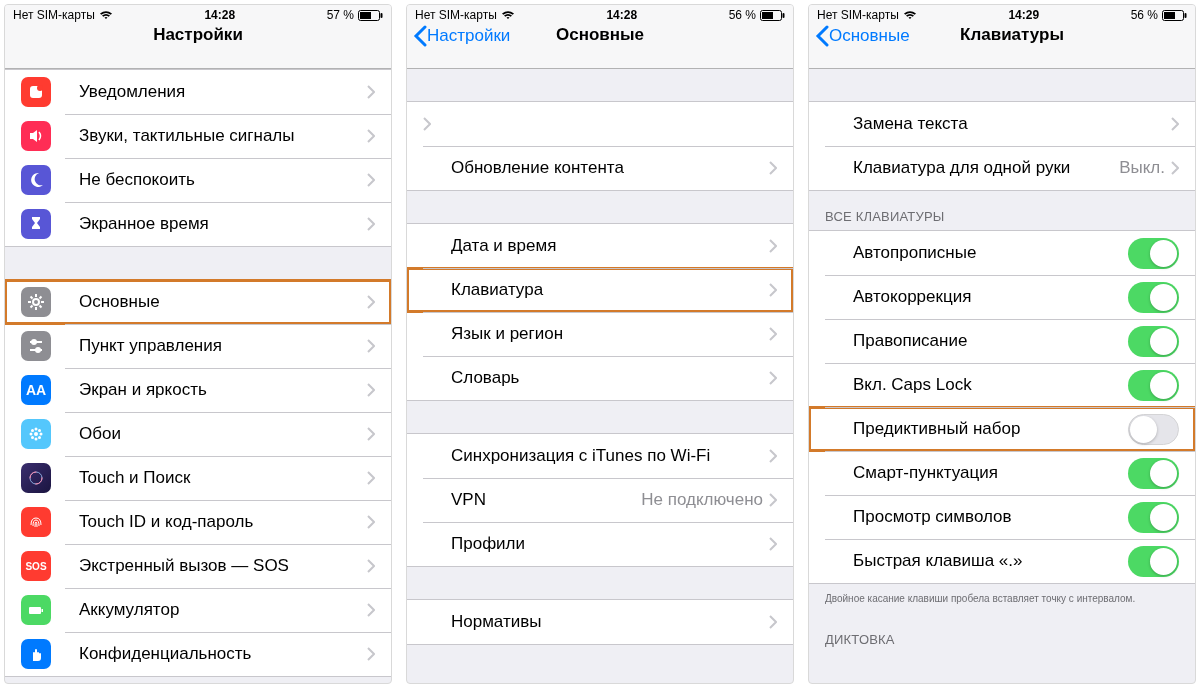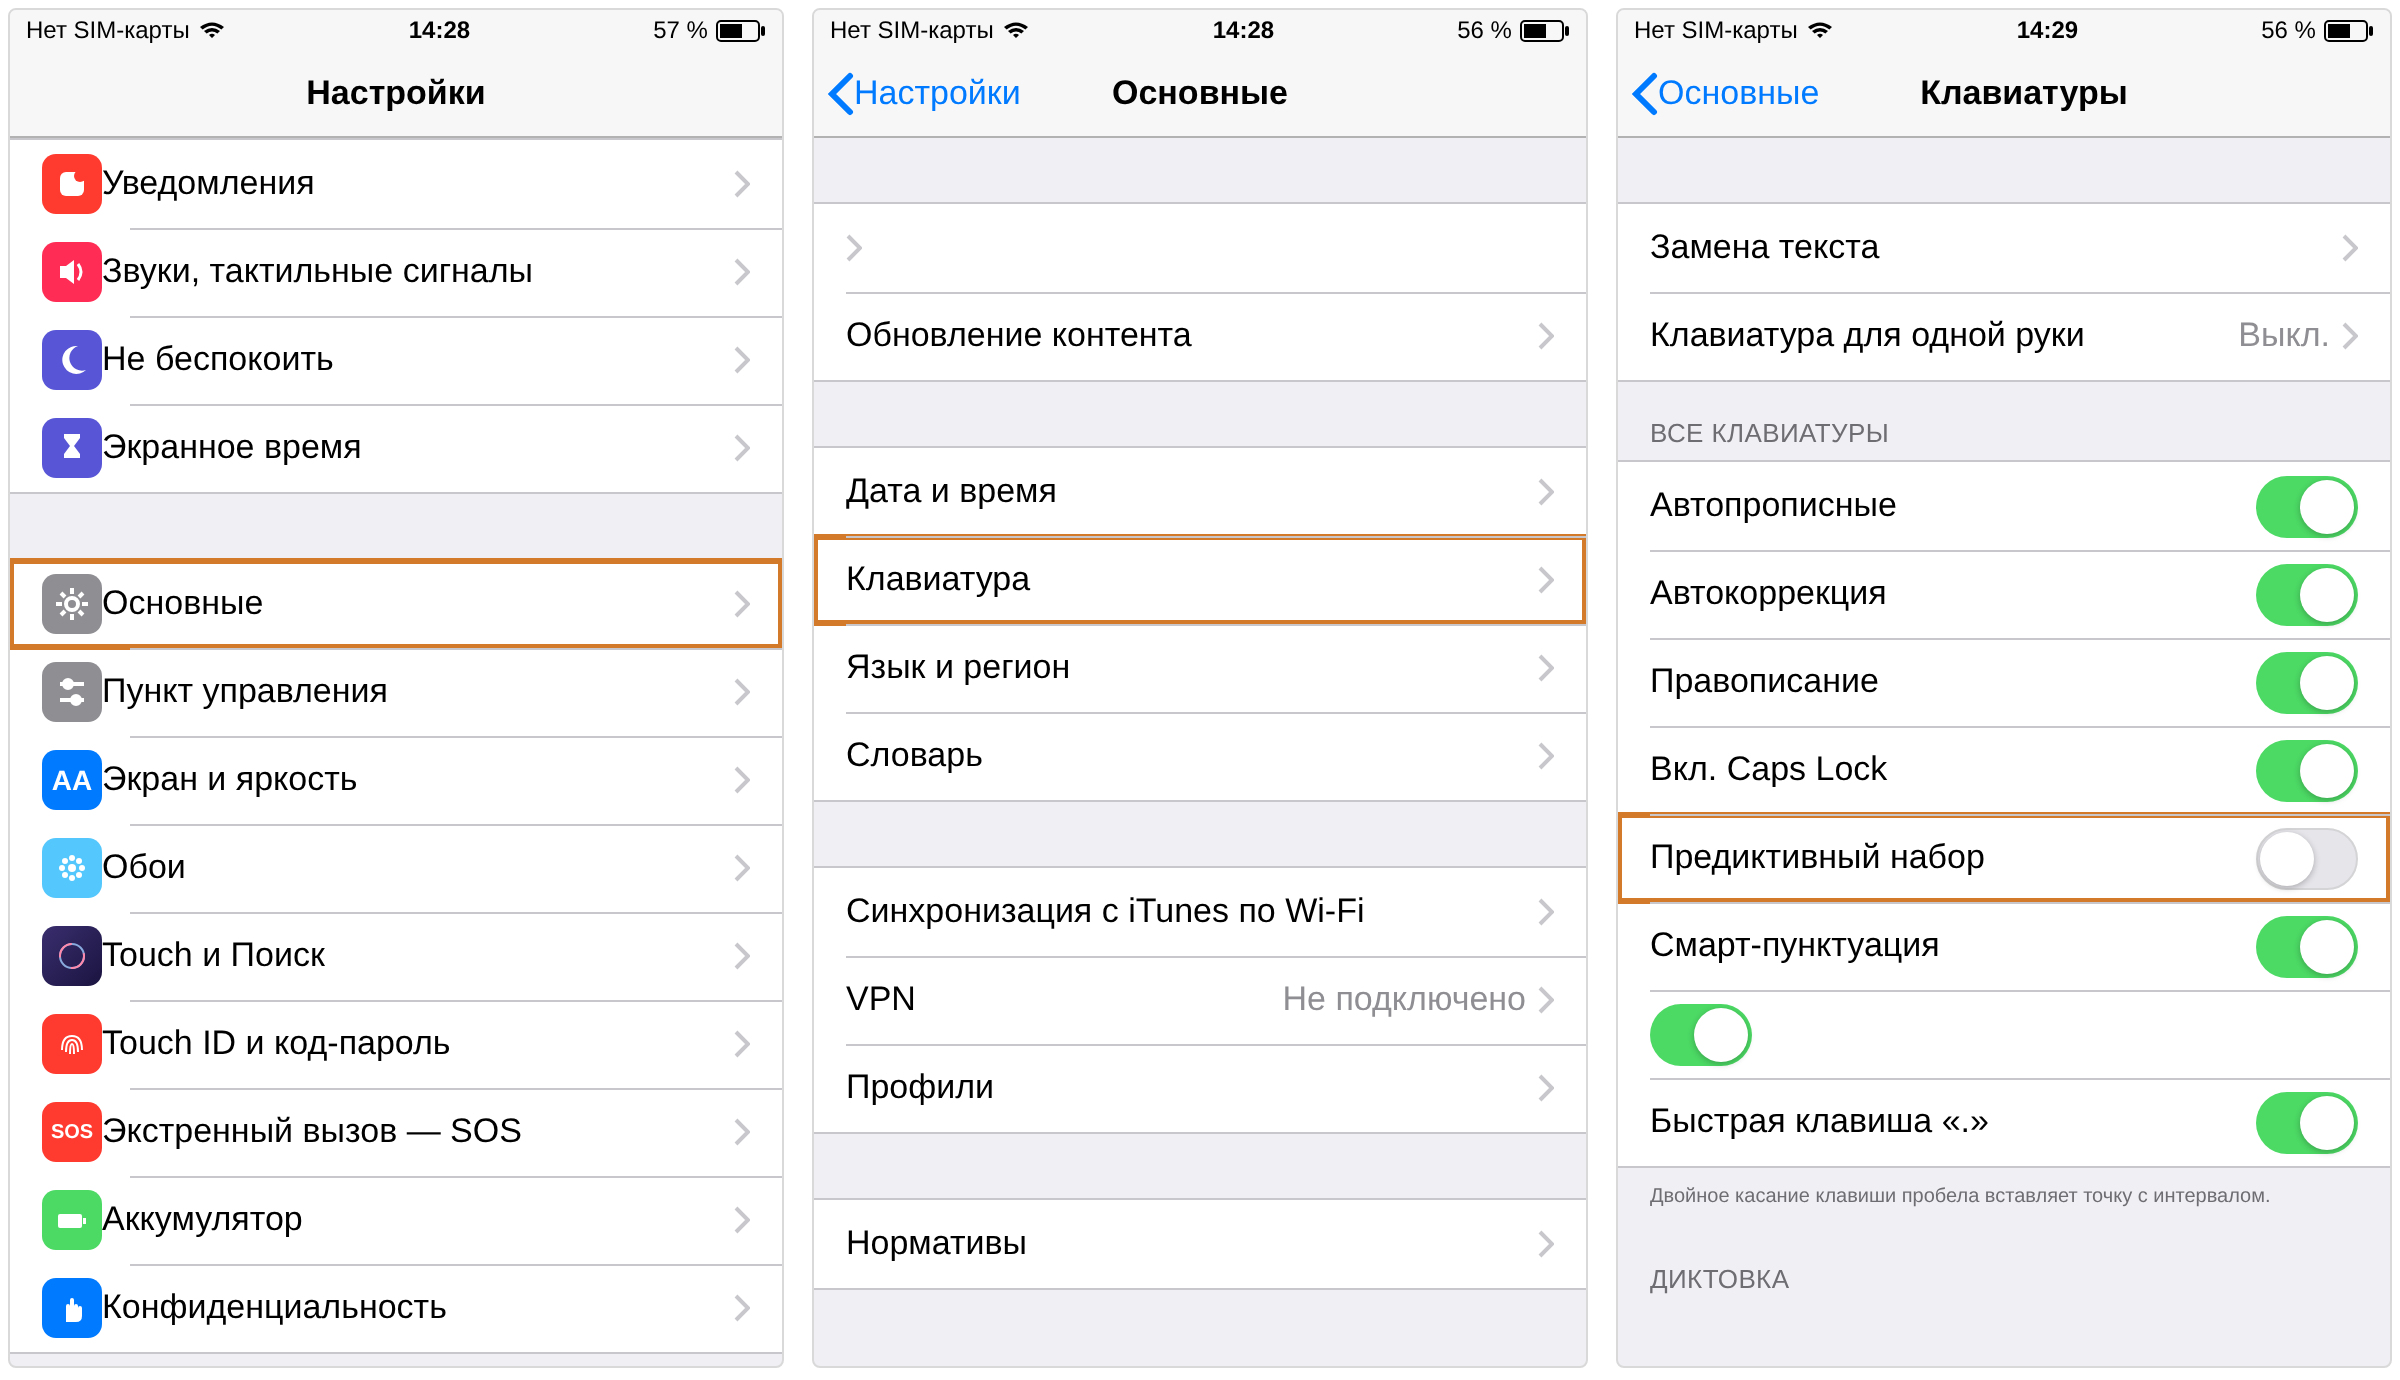--- a/index.html
+++ b/index.html
@@ -1,32 +1,32 @@
 <!DOCTYPE html>
 <html><head>
 <meta charset="utf-8">
 <style>
   * { box-sizing: border-box; margin: 0; padding: 0; }
   body { background: #fff; font-family: -apple-system, "Helvetica Neue", Arial, sans-serif; width: 1200px; height: 690px; display: flex; gap: 14px; padding: 4px; }
   .phone { width: 390px; height: 680px; border: 1px solid #d9d9d9; border-radius: 4px; background: #efeff4; display: flex; flex-direction: column; overflow: hidden; }
   .status-bar { height: 20px; background: #f7f7f8; display: flex; align-items: center; justify-content: space-between; padding: 0 8px; font-size: 12px; color: #000; }
   .status-left, .status-right { display: flex; align-items: center; gap: 4px; }
-  .nav-bar { background: #f7f7f8; border-bottom: 1px solid #b2b2b3; height: 44px; display: flex; align-items: center; position: relative; }
+  .nav-bar { background: #f7f7f8; border-bottom: 1px solid #b2b2b3; height: 44px; display: flex; align-items: flex-start; position: relative; }
   .nav-back { position: absolute; left: 6px; display: flex; align-items: center; color: #007aff; font-size: 17px; }
   .nav-back svg { width: 14px; height: 22px; }
   .nav-title { flex: 1; text-align: center; font-weight: 600; font-size: 17px; }
   .content { flex: 1; overflow-y: auto; }
   .group-header { font-size: 13px; color: #6d6d72; padding: 18px 16px 6px; text-transform: uppercase; letter-spacing: .2px; }
   .group-footer { font-size: 10px; color: #6d6d72; padding: 8px 16px; line-height: 1.35; }
   .section { background: #fff; border-top: 1px solid #c8c7cc; border-bottom: 1px solid #c8c7cc; }
   .row { display: flex; align-items: center; min-height: 44px; padding: 0 16px; position: relative; }
   .row + .row::before { content: ""; position: absolute; left: 16px; right: 0; top: 0; height: 1px; background: #c8c7cc; }
   .row.with-icon + .row.with-icon::before { left: 60px; }
   .row-icon { width: 30px; height: 30px; border-radius: 7px; display: flex; align-items: center; justify-content: center; flex-shrink: 0; }
-  .row-label { flex: 1; font-size: 17px; color: #000; }
+  .row-label { flex: 1; font-size: 17px; color: #000; margin-left: 28px; }
   .row-value { font-size: 17px; color: #8e8e93; margin-right: 6px; }
   .chevron { color: #c7c7cc; }
   .chevron svg { width: 8px; height: 14px; display: block; }
   .highlight { outline: 3px solid #d37a2a; outline-offset: -2px; }
   .toggle { width: 51px; height: 31px; border-radius: 16px; position: relative; flex-shrink: 0; }
   .toggle .knob { position: absolute; width: 27px; height: 27px; background: #fff; border-radius: 50%; top: 2px; box-shadow: 0 1px 3px rgba(0,0,0,.25); }
   .toggle.on { background: #4cd964; }
   .toggle.on .knob { right: 2px; }
   .toggle.off { background: #e5e5ea; border: 1px solid #d4d4d6; }
   .toggle.off .knob { left: 1px; top: 1px; }
@@ -466,20 +466,21 @@
             <div class="knob"></div>
           </div>
       </div>
       <div class="row">
         <div class="row-label">Смарт-пунктуация</div>
         <div class="toggle on">
             <div class="knob"></div>
           </div>
       </div>
       <div class="row">
+        <div class="row-label">Просмотр символов</div>
         <div class="toggle on">
             <div class="knob"></div>
           </div>
       </div>
       <div class="row">
         <div class="row-label">Быстрая клавиша «.»</div>
         <div class="toggle on">
             <div class="knob"></div>
           </div>
       </div>

